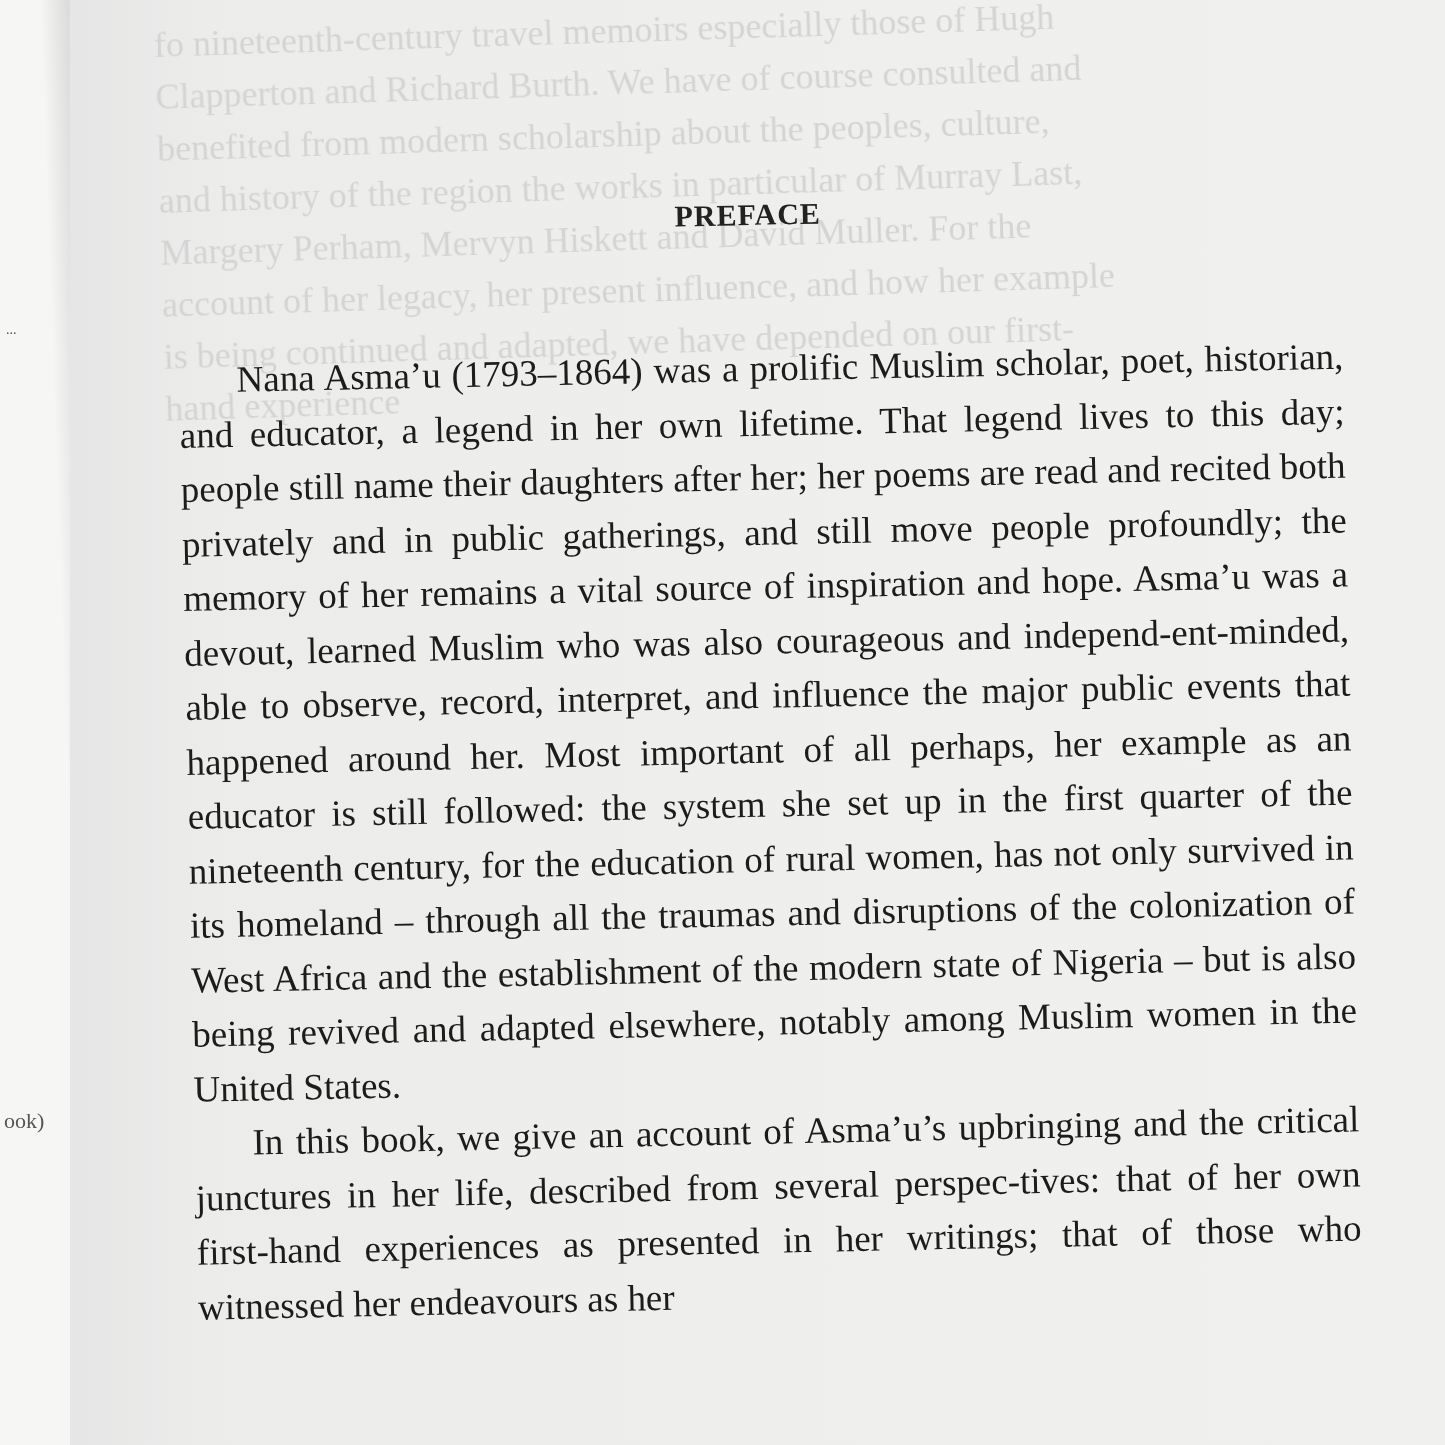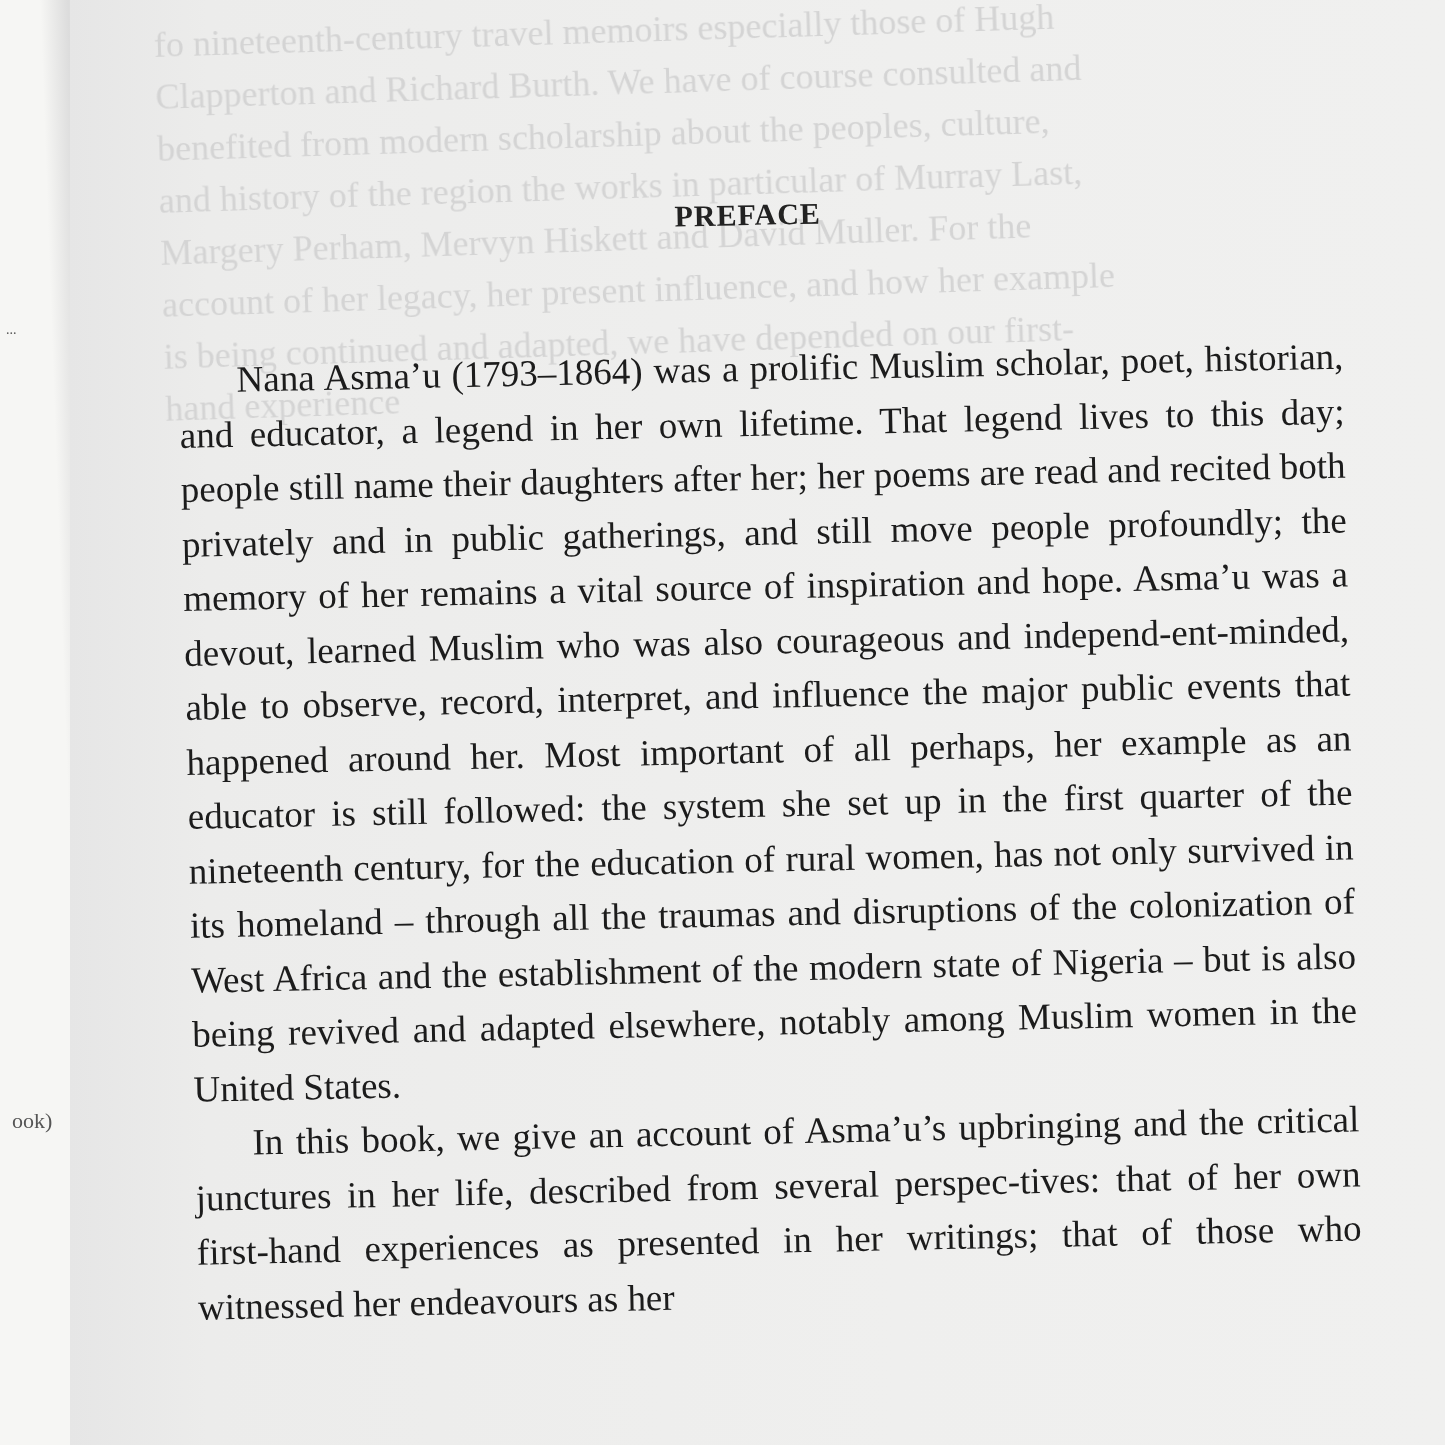--- a/index.html
+++ b/index.html
@@ -11,21 +11,21 @@
   .bleed { position:absolute; left:160px; top:0; width:1200px; height:460px; color:#d4d4d4; font-size:36px; line-height:52px; overflow:hidden; filter:blur(0.6px); transform:rotate(-1.8deg); }
   .content { position:absolute; left:175px; top:210px; width:1165px; transform:rotate(-1.2deg); transform-origin:top left; }
   .heading { text-align:center; font-size:30px; letter-spacing:1px; color:#222; margin:0 0 110px 0; padding-right:20px; }
   .para { font-size:37px; line-height:54.5px; color:#1c1c1c; text-align:justify; margin:0; }
   .para.indent { text-indent:58px; }
 </style>
 </head>
 <body>
 
 <div class="left-page">
-  <span class="frag" style="left:12px;top:1108px;">ook)</span>
+  <span class="frag" style="left:4px;top:1108px;">ook)</span>
   <span class="frag" style="left:6px;top:322px;font-size:14px;">...</span>
 </div>
 <div class="gutter"></div>
 
 <div class="right-page"></div>
 
 <div class="bleed">
   <div>fo nineteenth-century travel memoirs especially those of Hugh</div>
   <div>Clapperton and Richard Burth. We have of course consulted and</div>
   <div>benefited from modern scholarship about the peoples, culture,</div>

